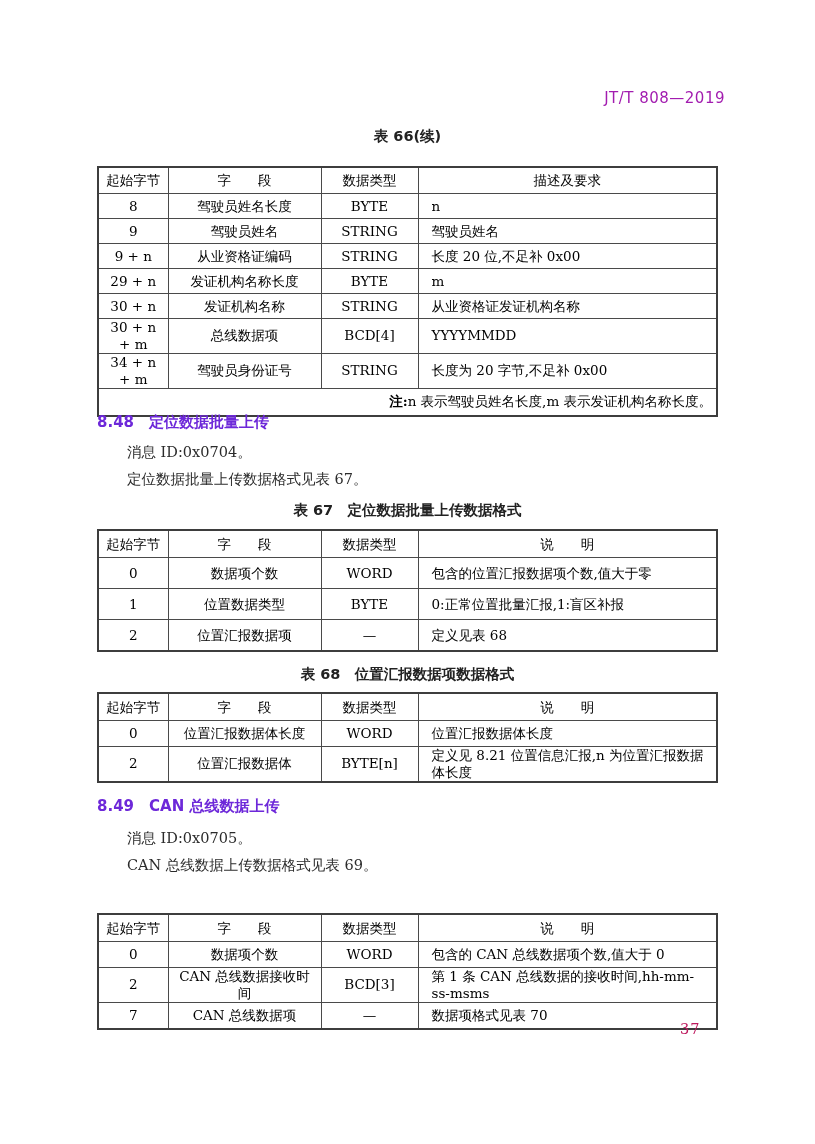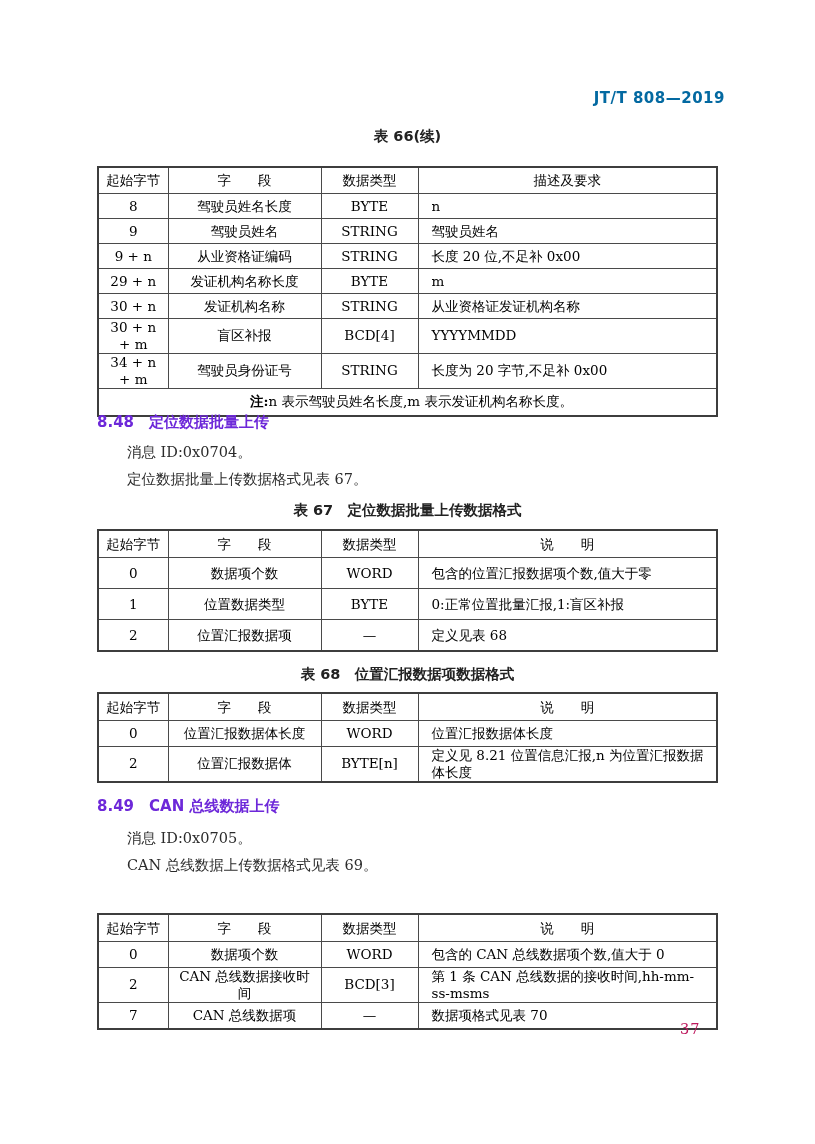--- a/index.html
+++ b/index.html
@@ -7,21 +7,21 @@
     position:relative;
     width:815px;height:1144px;
     background:#ffffff;
     font-family:"DejaVu Serif","Liberation Serif",serif;
     color:#262626;
     overflow:hidden;
   }
   .hdr-right{
     position:absolute;top:89px;right:90px;
     font-family:"DejaVu Sans","Liberation Sans",sans-serif;
-    font-weight:700;font-size:15px;letter-spacing:.5px;color:#0369a1;
+    font-weight:400;font-size:15px;letter-spacing:.5px;color:#a21caf;
   }
   .tbl-title{
     position:absolute;width:621px;left:97px;text-align:center;
     font-family:"DejaVu Sans","Liberation Sans",sans-serif;
     font-weight:700;font-size:14.5px;color:#222;
   }
   .sec-heading{
     position:absolute;left:97px;
     font-family:"DejaVu Sans","Liberation Sans",sans-serif;
     font-weight:700;font-size:15px;color:#6d28d9;text-align:center;
@@ -38,21 +38,21 @@
   }
   table.t th,table.t td{
     border:1px solid #4a4a4a;
     padding:0 4px;
     text-align:center;
     font-weight:normal;
     line-height:1.25;
     overflow:hidden;
   }
   table.t td.desc{text-align:left;padding-left:13px;}
-  table.t td.note-cell{text-align:center;padding-left:12px;}
+  table.t td.note-cell{text-align:right;padding-left:12px;}
   .note-b{font-weight:700;}
   .c1{width:70px;}.c2{width:153px;}.c3{width:97px;}
   .t66 th{height:25px;} .t66 td{height:24px;} .t66 td.note-cell{height:26px;}
   .t67 th{height:26px;} .t67 td{height:30px;}
   .t68 th{height:26px;} .t68 td{height:25px;}
   .t69 th{height:26px;} .t69 td{height:25px;}
   .pageno{
     position:absolute;top:1021px;left:680px;
     font-size:14.5px;color:#be185d;letter-spacing:1px;
   }
@@ -107,21 +107,21 @@
         <td class="desc">m</td>
       </tr>
       <tr>
         <td>30 + n</td>
         <td>发证机构名称</td>
         <td>STRING</td>
         <td class="desc">从业资格证发证机构名称</td>
       </tr>
       <tr>
         <td>30 + n + m</td>
-        <td>盲区补报</td>
+        <td>总线数据项</td>
         <td>BCD[4]</td>
         <td class="desc">YYYYMMDD</td>
       </tr>
       <tr>
         <td>34 + n + m</td>
         <td>驾驶员身份证号</td>
         <td>STRING</td>
         <td class="desc">长度为 20 字节,不足补 0x00</td>
       </tr>
       <tr>

